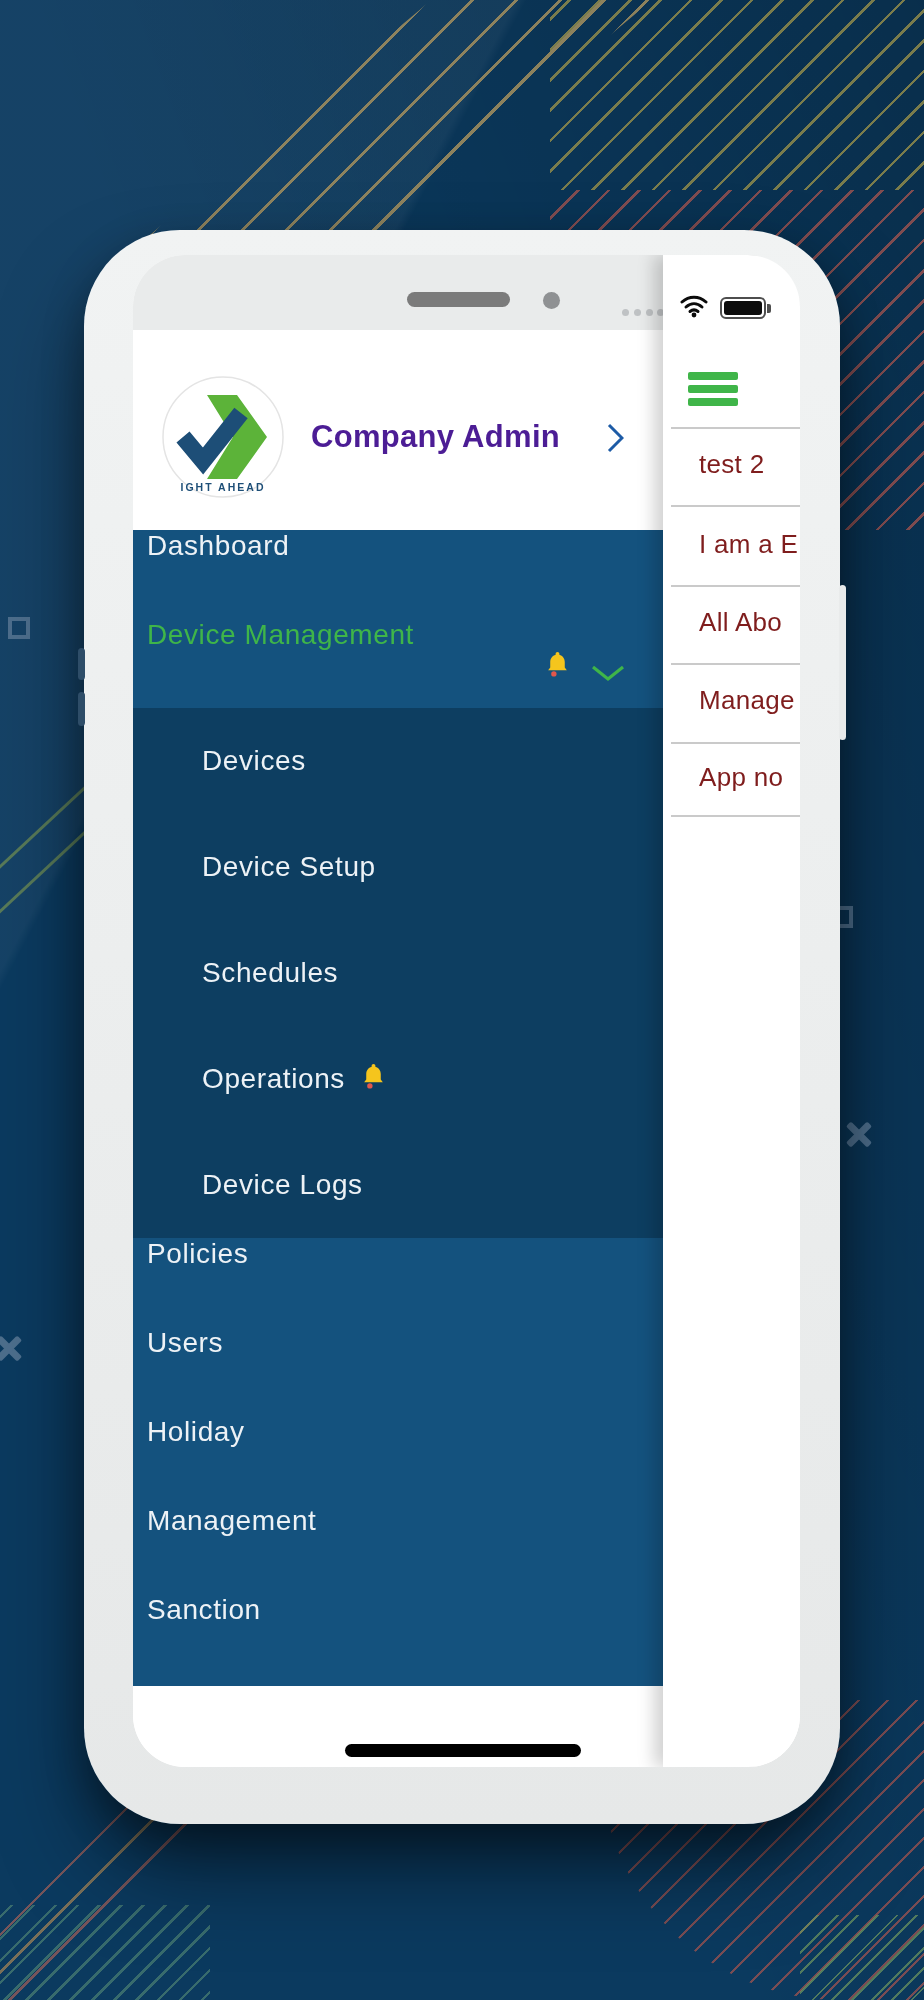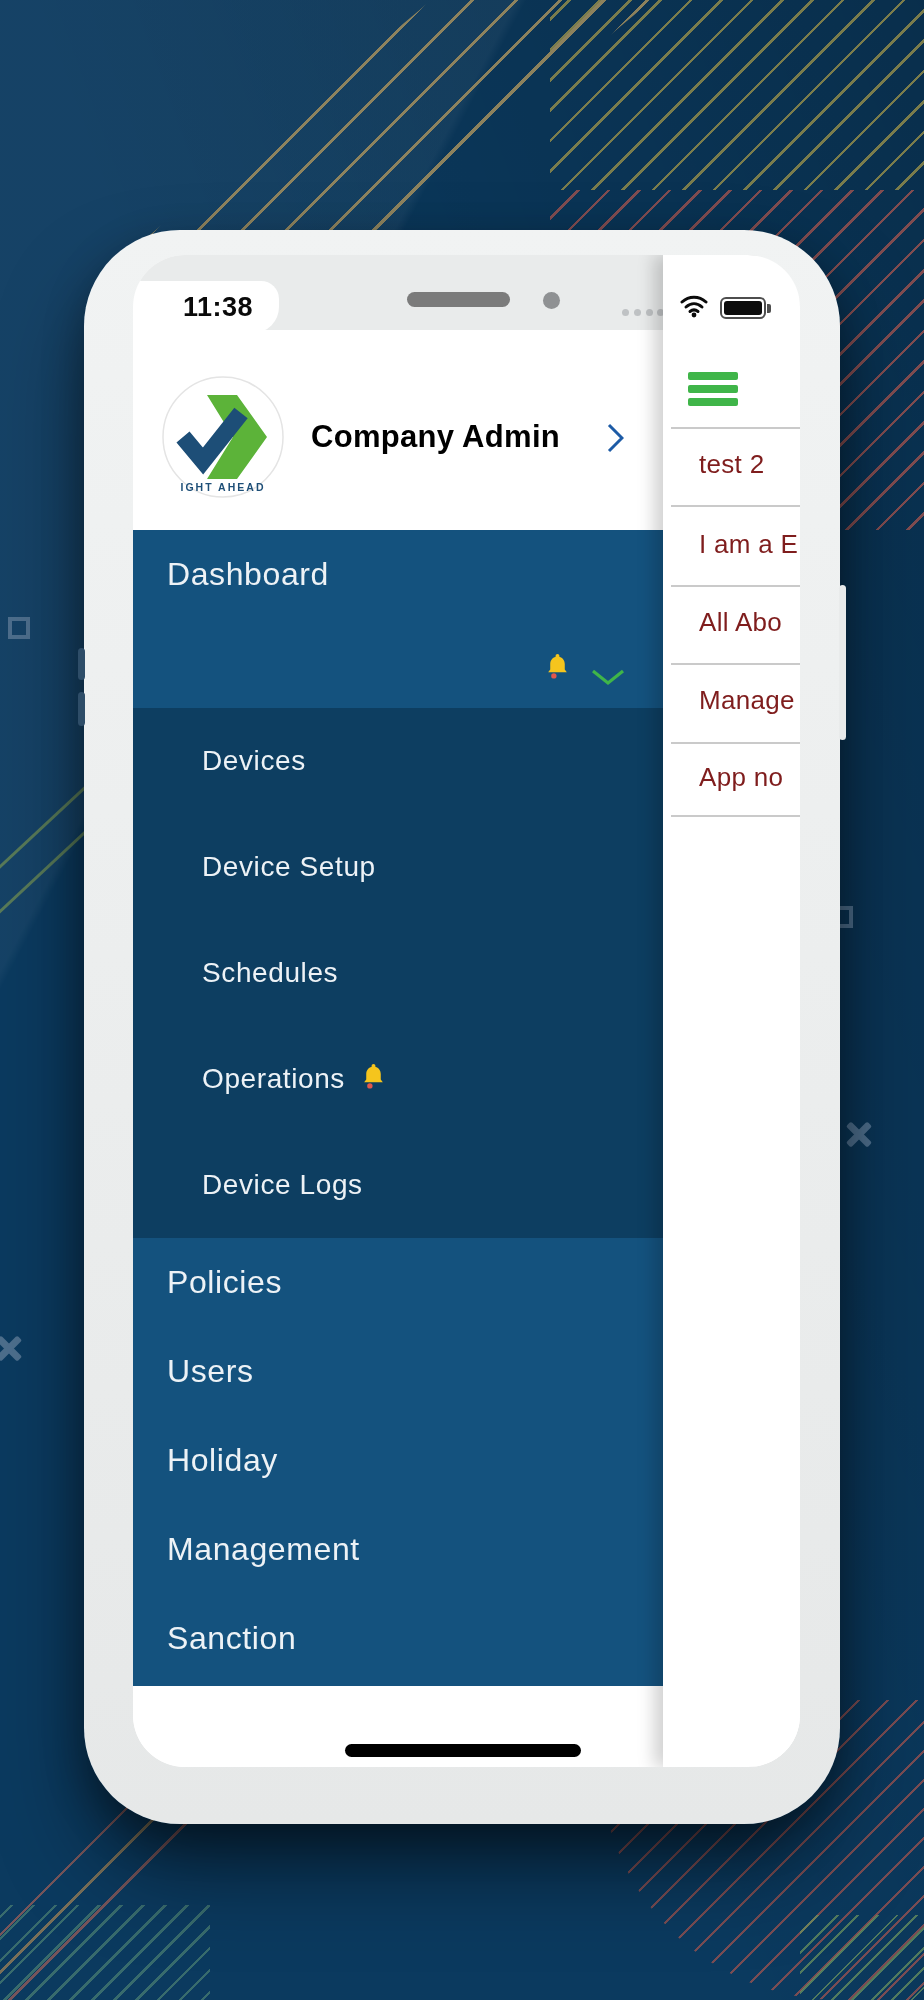--- a/index.html
+++ b/index.html
@@ -59,26 +59,26 @@
   .screen{position:absolute;left:49px;top:25px;width:667px;height:1512px;border-radius:52px;background:#ffffff;overflow:hidden;}
   
   .statusbar{position:absolute;left:0;top:0;width:667px;height:75px;background:#e9ebeb;}
   .ear{position:absolute;left:0;top:26px;width:146px;height:52px;background:#ffffff;border-radius:0 18px 26px 0;}
   .time{position:absolute;left:50px;top:11px;font-size:27px;font-weight:bold;color:#0a0a0a;letter-spacing:0.5px;}
   .speaker{position:absolute;left:274px;top:37px;width:103px;height:15px;border-radius:8px;background:#7b7b7b;}
   .camera{position:absolute;left:410px;top:37px;width:17px;height:17px;border-radius:50%;background:#8f9193;}
   .sig-dot{position:absolute;top:54px;width:7px;height:7px;border-radius:50%;background:#bfc2c4;}
   
   .logo-circle{position:absolute;left:28px;top:120px;width:124px;height:124px;}
-  .app-title{position:absolute;left:178px;top:164px;font-size:31px;font-weight:bold;color:#000000;letter-spacing:0.3px;}
+  .app-title{position:absolute;left:178px;top:164px;font-size:31px;font-weight:bold;color:#4c1d95;letter-spacing:0.3px;}
   .title-chev{position:absolute;left:474px;top:168px;}
   
   .drawer{position:absolute;left:0;top:275px;width:530px;height:1156px;background:var(--drawer-bg);}
-  .drow{position:absolute;left:0;width:530px;height:89px;display:flex;align-items:center;padding-left:34px;
-    color:#edf2f6;font-size:32px;letter-spacing:0.6px;cursor:pointer;}
+  .drow{position:absolute;left:0;width:530px;height:89px;display:flex;align-items:flex-start;padding-left:14px;
+    color:#edf2f6;font-size:28px;letter-spacing:0.6px;cursor:pointer;}
   .drow.active{color:var(--accent-green);}
   .submenu{position:absolute;left:0;top:178px;width:530px;height:530px;background:var(--submenu-bg);display:flex;flex-direction:column;}
   .srow{flex:1;display:flex;align-items:center;padding-left:69px;color:#edf2f6;font-size:28px;letter-spacing:0.6px;cursor:pointer;}
   .bell{width:25px;height:27px;display:inline-block;}
   .dm-bell{position:absolute;left:412px;top:31px;}
   .dm-chev{position:absolute;left:458px;top:38px;}
   .op-bell{margin-left:16px;}
   
   .bottom-bar{position:absolute;left:0;top:1431px;width:667px;height:81px;background:#ffffff;}
   .home-indicator{position:absolute;left:212px;top:58px;width:236px;height:13px;border-radius:7px;background:#000;}
@@ -122,23 +122,20 @@
     </div>
 
   <div class="phone">
     <div class="side-btn btn-power"></div>
     <div class="side-btn btn-vol1"></div>
     <div class="side-btn btn-vol2"></div>
 
     <div class="screen">
 
       <div class="statusbar"></div>
-      <div class="ear">
-        <span class="time">11:38</span>
-      </div>
       <div class="speaker"></div>
       <div class="camera"></div>
       <span class="sig-dot" style="left:489px"></span>
       <span class="sig-dot" style="left:501px"></span>
       <span class="sig-dot" style="left:513px"></span>
       <span class="sig-dot" style="left:524px"></span>
 
       <div class="logo-circle">
         <svg width="124" height="124" viewBox="0 0 124 124">
           <circle cx="62" cy="62" r="60" fill="#ffffff" stroke="#e4e4e4" stroke-width="1.5"></circle>
@@ -153,20 +150,21 @@
             <polyline points="2,2 15,15 2,28" fill="none" stroke="#1d5ba6" stroke-width="3"></polyline>
           </svg>
       </div>
 
       <div class="drawer">
         <div class="drow" style="top:0">
           <span>Dashboard</span>
         </div>
 
         <div class="drow active" style="top:89px">
+          <span>Device Management</span>
           <span class="dm-bell">
             <svg class="bell" viewBox="0 0 24 26">
                 <path d="M12 2c1 0 1.8.7 1.8 1.7v.9c3.2.9 5.2 3.6 5.2 7v5.2l2 2.7H3l2-2.7v-5.2c0-3.4 2-6.1 5.2-7v-.9C10.2 2.7 11 2 12 2z" fill="#f5c51d"></path>
                 <circle cx="8.5" cy="23" r="2.6" fill="#e2574c"></circle>
               </svg>
           </span>
           <span class="dm-chev">
             <svg width="34" height="17" viewBox="0 0 34 17">
                 <polyline points="2,2 17,14 32,2" stroke="#3fb549" stroke-width="3.2" fill="none"></polyline>
               </svg>

